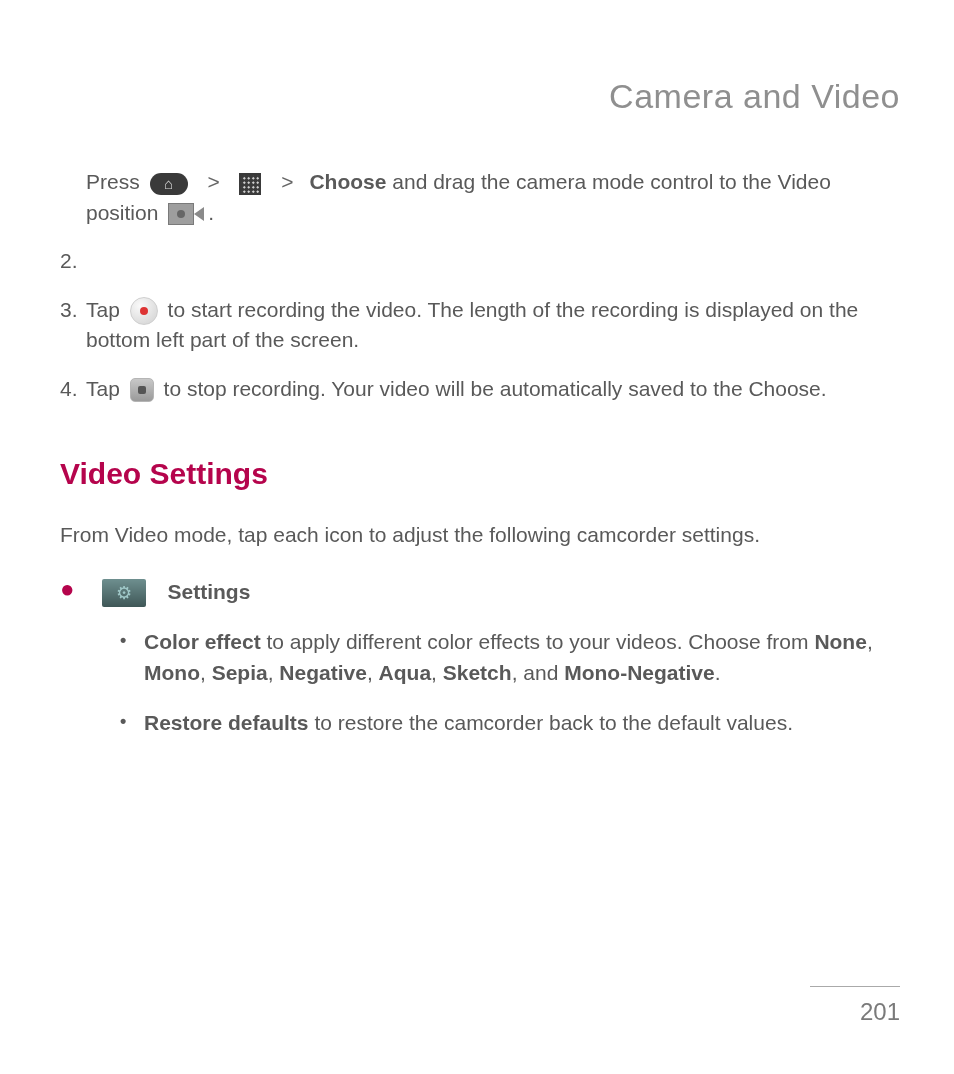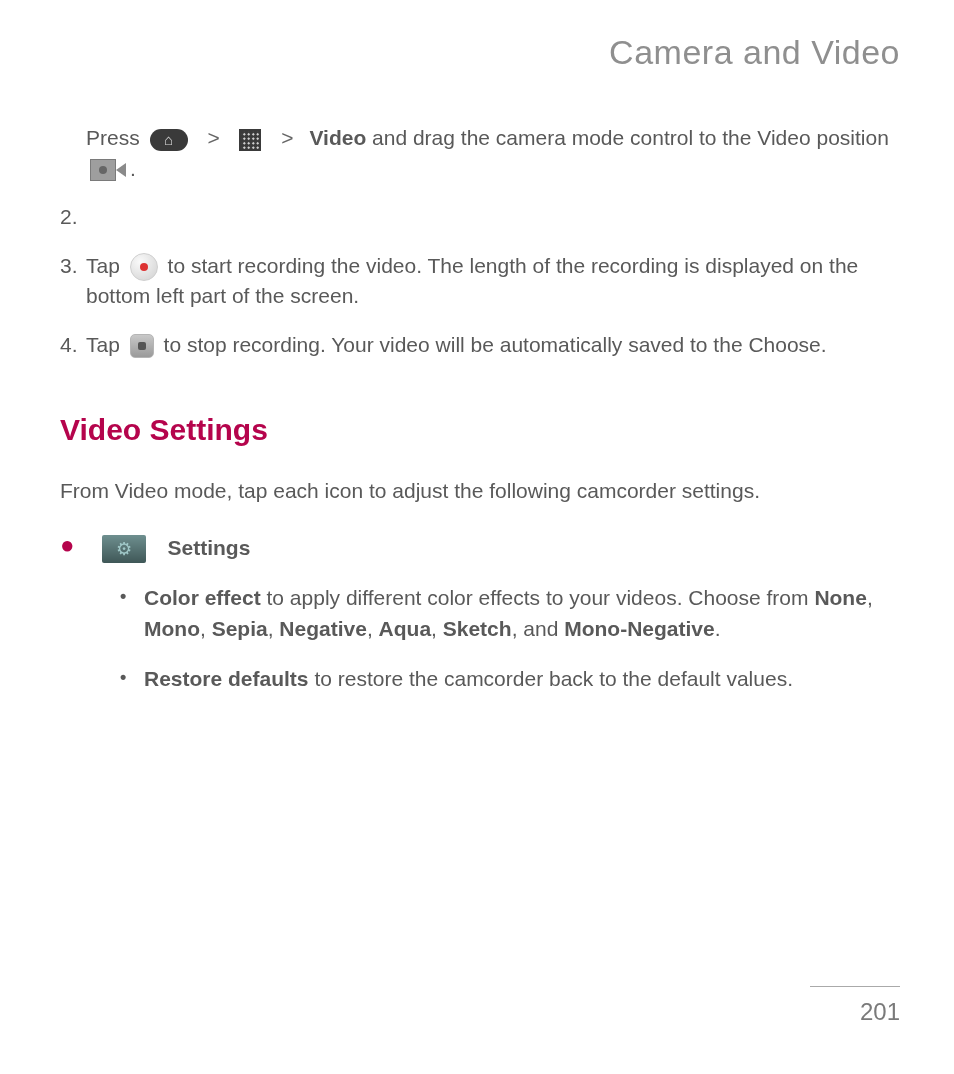--- a/index.html
+++ b/index.html
@@ -9,21 +9,21 @@
     font-family: "Optima", "Candara", "Segoe UI", "Helvetica Neue", Arial, sans-serif;
     color: #595959;
     font-size: 21px;
     line-height: 1.45;
   }
   .page {
     width: 954px;
     min-height: 1074px;
     position: relative;
     box-sizing: border-box;
-    padding: 28px 54px 40px 60px;
+    padding: 72px 54px 40px 60px;
   }
   .page-title {
     text-align: right;
     font-size: 34px;
     color: #8f8f8f;
     letter-spacing: 0.5px;
     margin-bottom: 46px;
     margin-top: 0;
     font-weight: 400;
   }
@@ -208,21 +208,21 @@
 <div class="page">
 
   <h1 class="page-title">Camera and Video</h1>
 
   <div class="indented-block">
     <span>Press</span>
     <span class="inline-icon home-key"></span>
     <span class="gt-sep">&gt;</span>
     <span class="inline-icon apps-grid"></span>
     <span class="gt-sep">&gt;</span>
-    <span class="bold">Video</span><span> and drag the camera mode control to the Video position</span>
+    <span class="bold">Choose</span><span> and drag the camera mode control to the Video position</span>
     <span class="inline-icon video-camera">
       <span class="body"></span>
         <span class="lens"></span>
         <span class="dot"></span>
     </span><span>.</span>
   </div>
 
 
 
   <div class="ol-item">

